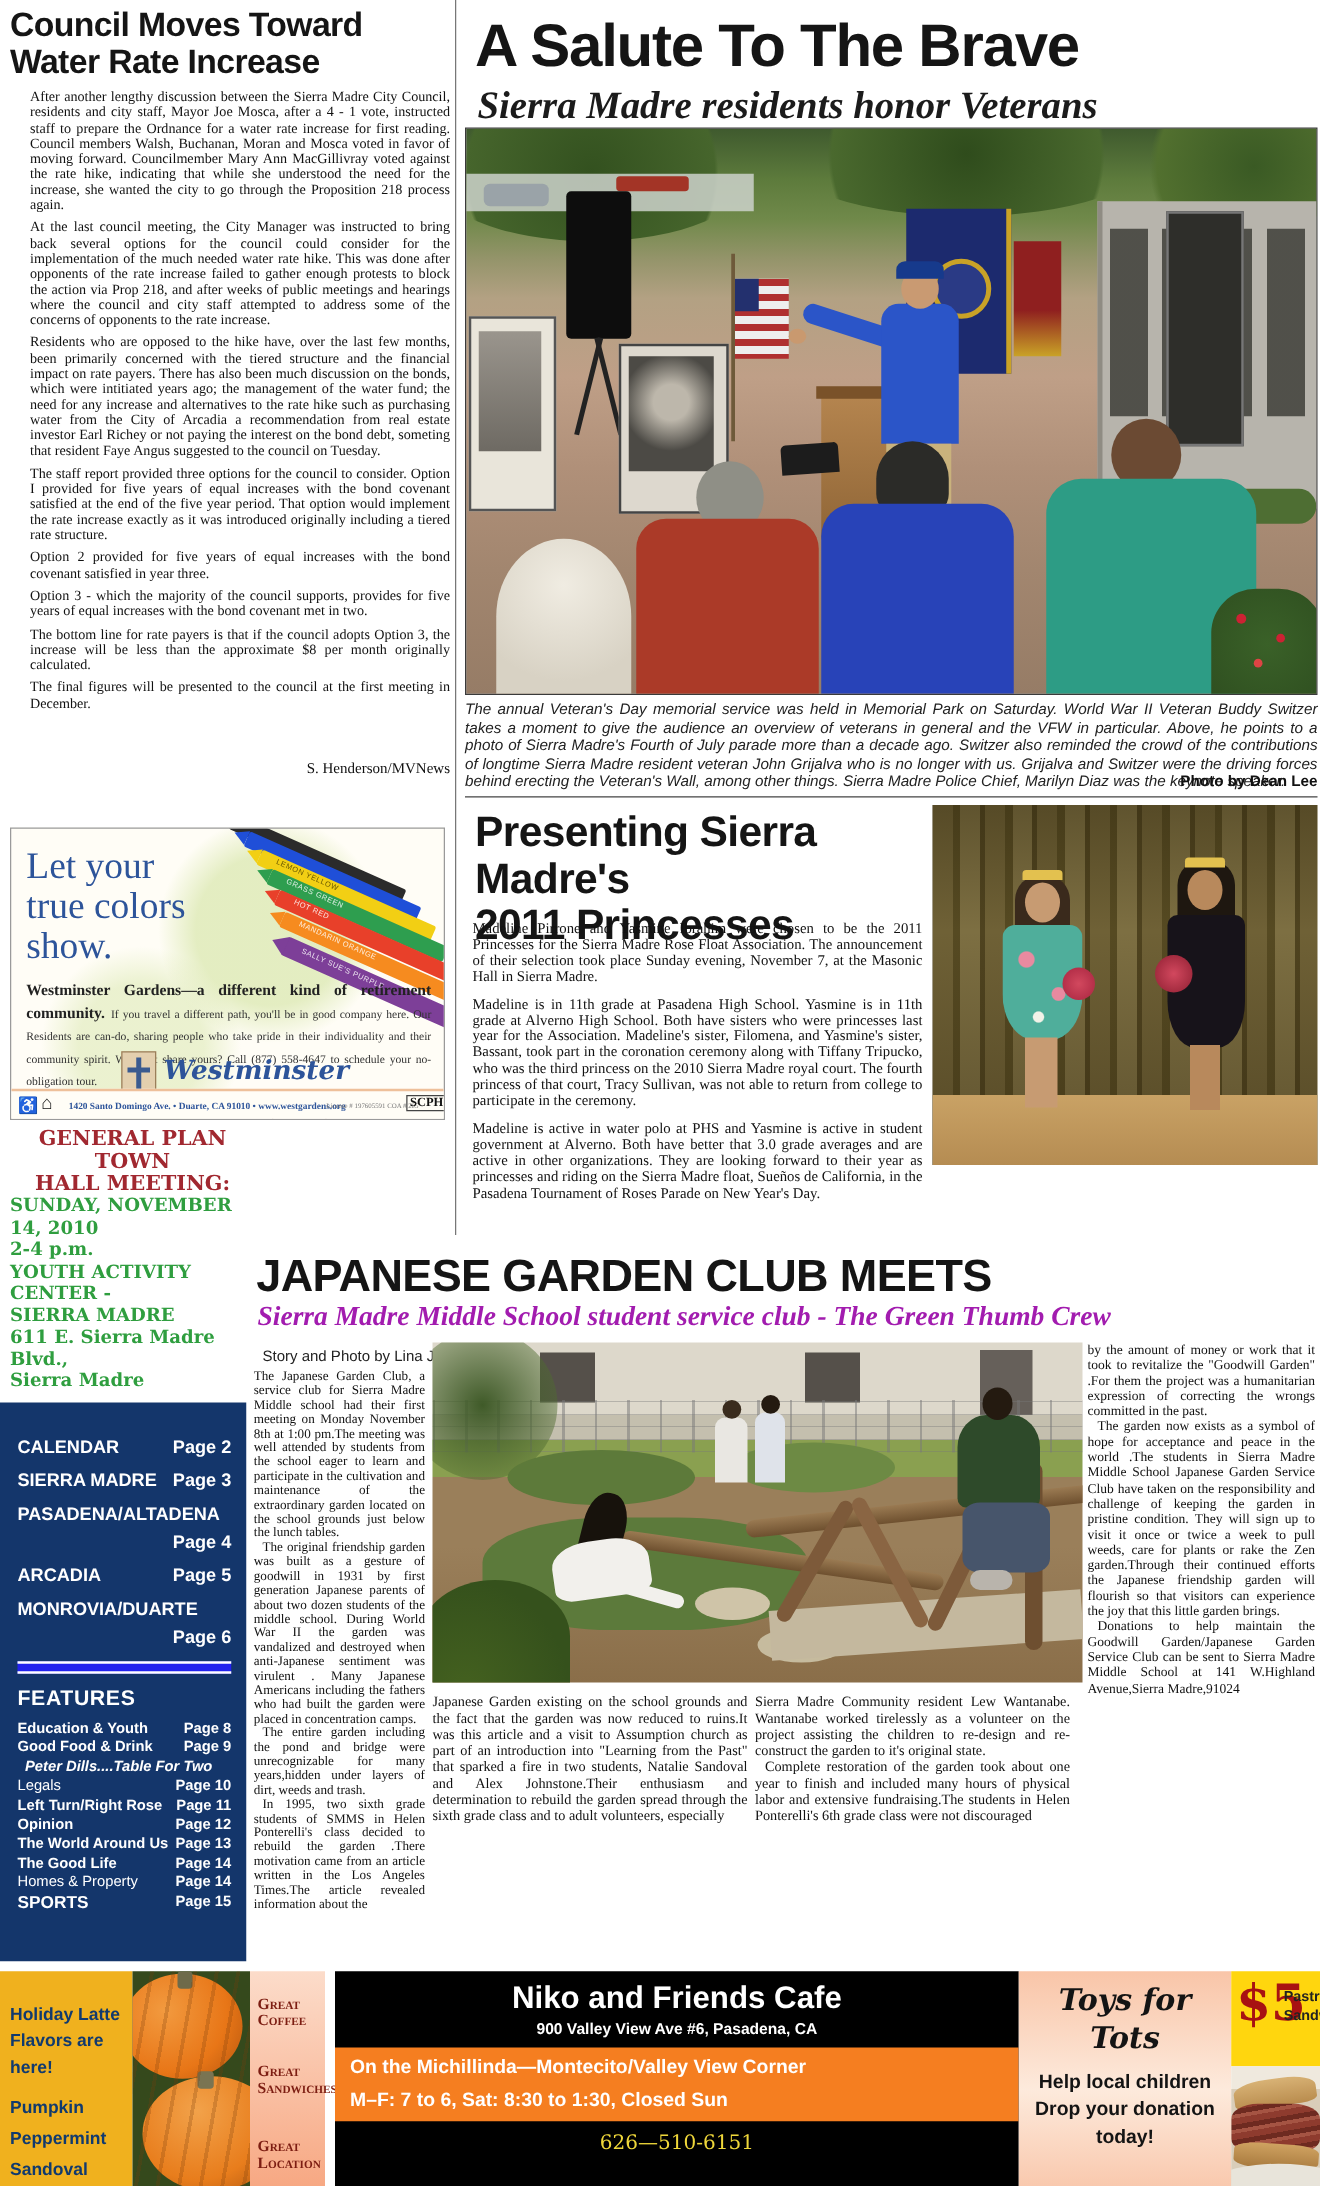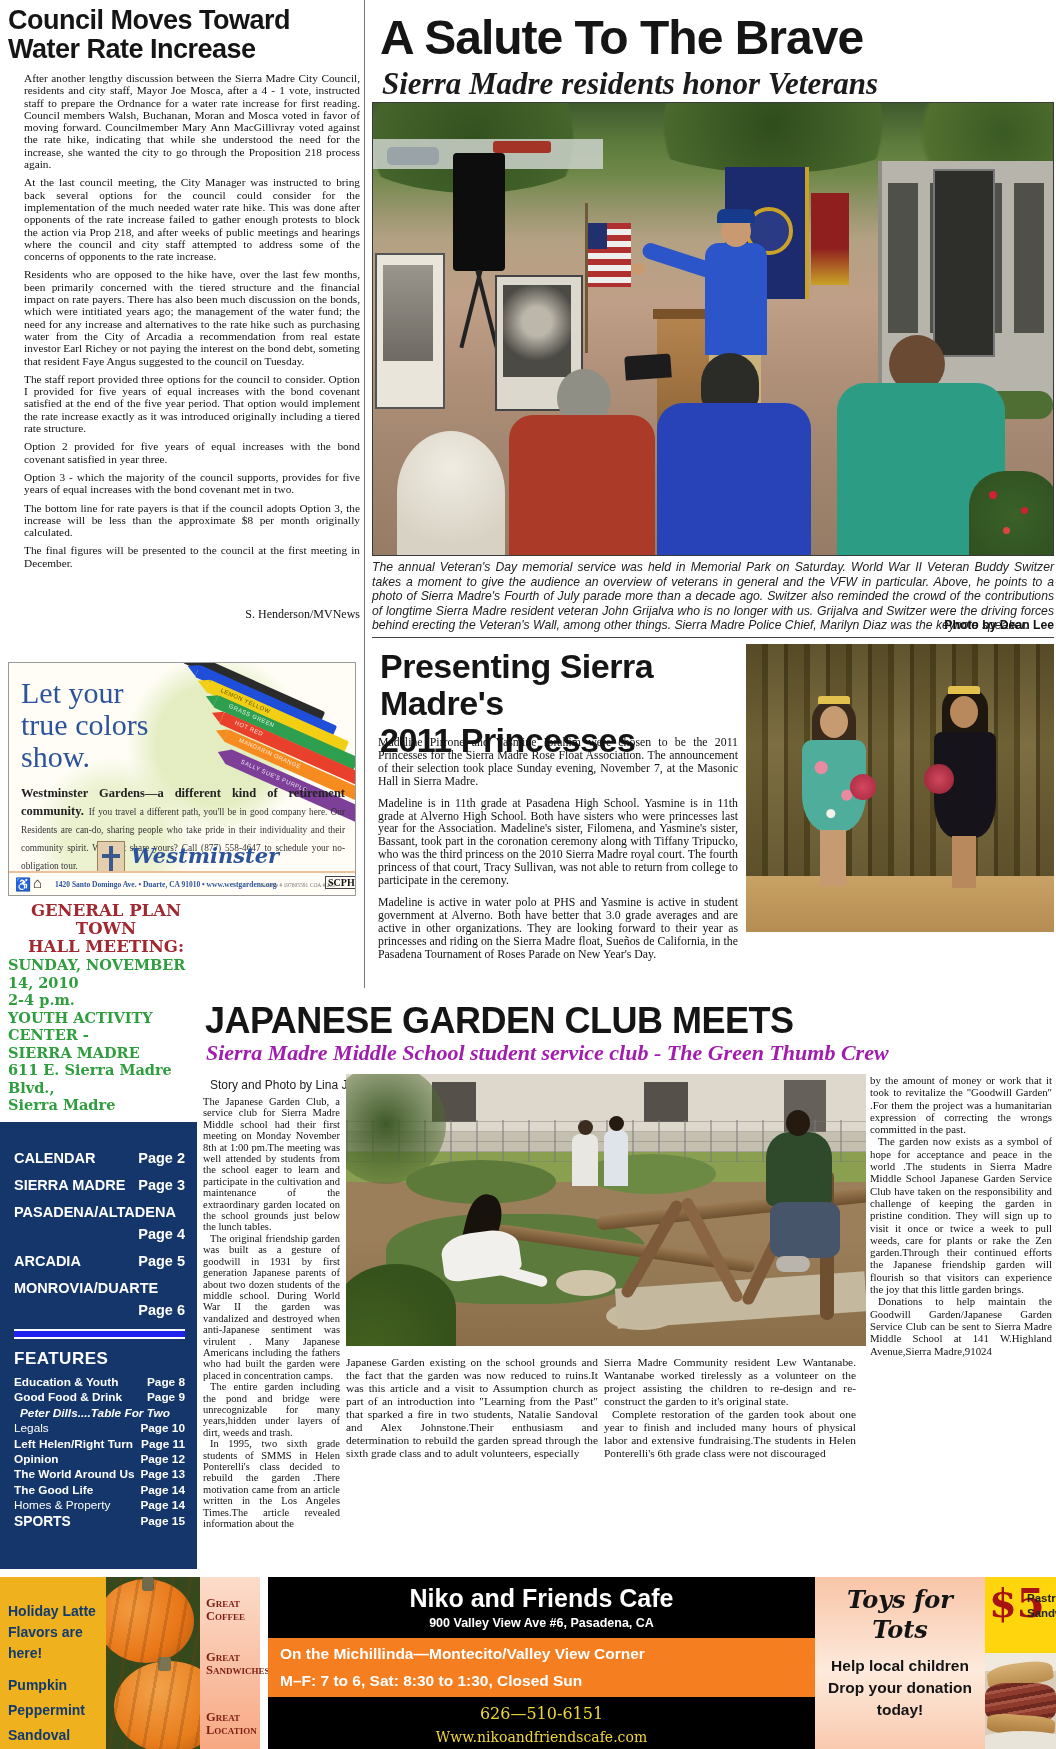--- a/index.html
+++ b/index.html
@@ -296,21 +296,21 @@
         </div>
       <div class="feat-row it">
           <span style="padding-left:6px;">Peter Dills....Table For Two</span>
           <span></span>
         </div>
       <div class="feat-row lt">
           <span>Legals</span>
           <span style="font-weight:700;">Page  10</span>
         </div>
       <div class="feat-row">
-          <span>Left Helen/Right Turn</span>
+          <span>Left Turn/Right Rose</span>
           <span>Page  11</span>
         </div>
       <div class="feat-row">
           <span>Opinion</span>
           <span>Page  12</span>
         </div>
       <div class="feat-row">
           <span>The World Around Us</span>
           <span>Page 13</span>
         </div>
@@ -414,21 +414,20 @@
   </div>
 
   <div class="abs niko" style="left:268px;top:1577px;width:547px;height:172px;">
     <div class="niko-name">Niko and Friends Cafe</div>
     <div class="niko-addr">900 Valley View Ave #6, Pasadena, CA</div>
     <div class="niko-orange">
       <div class="niko-line1">On the Michillinda—Montecito/Valley View Corner</div>
       <div class="niko-line2">M–F: 7 to 6, Sat: 8:30 to 1:30, Closed Sun</div>
     </div>
     <div class="niko-phone">626—510-6151</div>
-    <div class="niko-web">Www.nikoandfriendscafe.com</div>
   </div>
 
   <div class="abs toys" style="left:815px;top:1577px;width:170px;height:172px;">
     <div class="toys-title" style="margin-top:8px;">Toys for</div>
     <div class="toys-title">Tots</div>
     <div class="toys-msg">
       <div>Help local children</div>
       <div>Drop your donation</div>
       <div>today!</div>
     </div>

